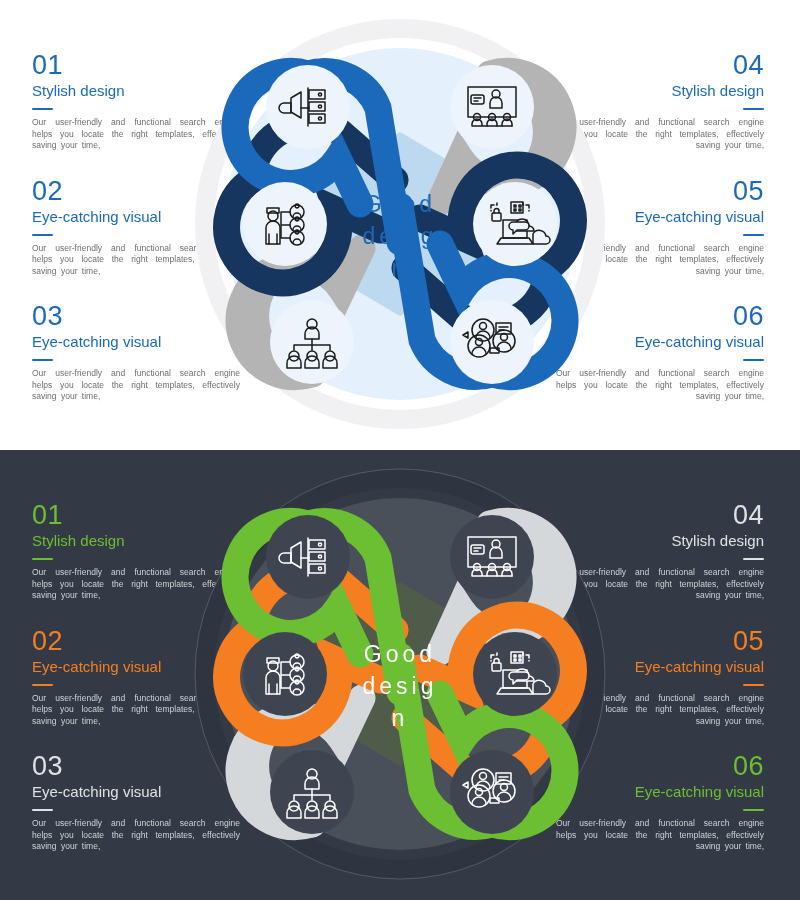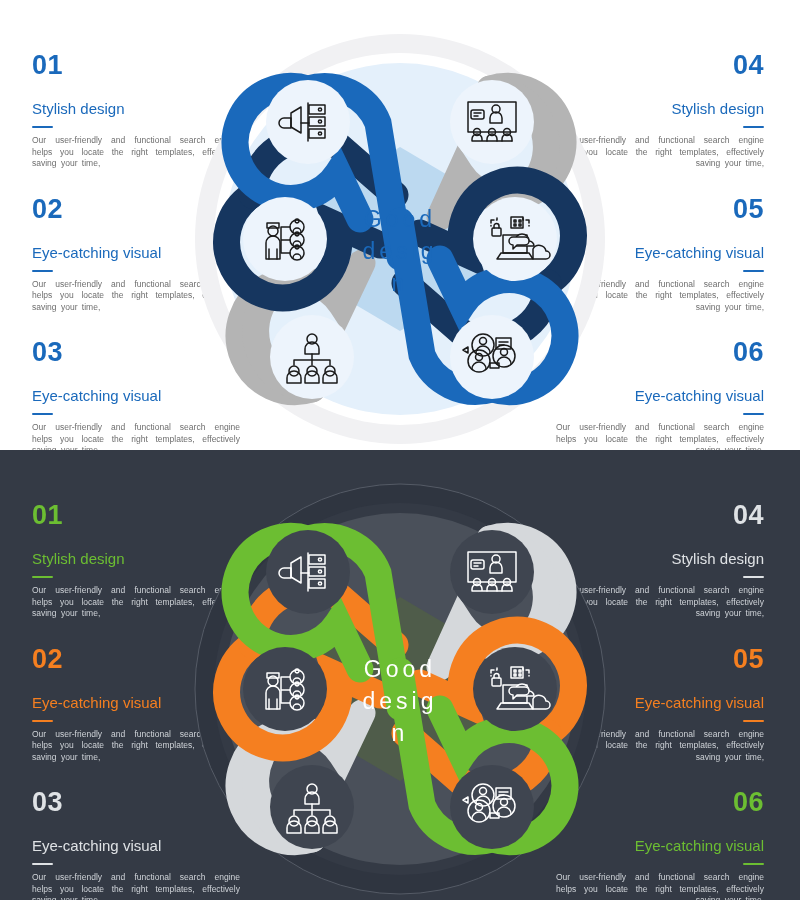--- a/index.html
+++ b/index.html
@@ -12,24 +12,24 @@
   #panel-light{height:450px;background:#ffffff;}
   #panel-dark{height:450px;background:#343a45;}
 
   
   .col{position:absolute;top:50px;width:208px;}
   .col-left{left:32px;text-align:left;}
   .col-right{right:36px;text-align:right;}
 
   .item{margin-bottom:24px;}
   .item-num{
-    font-size:27px;line-height:30px;font-weight:700;letter-spacing:.5px;
+    font-size:27px;line-height:30px;font-weight:400;letter-spacing:.5px;
   }
   .item-title{
-    font-size:15px;line-height:20px;font-weight:400;margin-top:19px;
+    font-size:15px;line-height:20px;font-weight:400;margin-top:1px;
   }
   .item-rule{
     width:21px;height:2px;margin:7px 0 7px 0;border-radius:1px;
   }
   .col-right .item-rule{margin-left:auto;}
   .item-desc{
     font-size:8.5px;line-height:11.5px;text-align:justify;
     word-spacing:2px;
   }
   .col-right .item-desc{text-align:justify;text-align-last:right;}
@@ -43,21 +43,21 @@
   
   #panel-dark .item-desc{color:#cfd3d8;}
   .c-green .item-num,.c-green .item-title{color:#6cbe32;}
   .c-green .item-rule{background:#6cbe32;}
   .c-orange .item-num,.c-orange .item-title{color:#f57f20;}
   .c-orange .item-rule{background:#f57f20;}
   .c-gray .item-num,.c-gray .item-title{color:#dfe2e5;}
   .c-gray .item-rule{background:#dfe2e5;}
 
   
-  .diagram{position:absolute;left:190px;top:27px;width:420px;height:425px;}
+  .diagram{position:absolute;left:190px;top:12px;width:420px;height:425px;}
   .diagram svg{display:block;width:420px;height:425px;}
   .ctr-text{
     font-size:23px;letter-spacing:4px;font-weight:400;
     font-family:"Liberation Sans","DejaVu Sans",sans-serif;
   }
 </style>
 </head>
 <body>
 
 <section class="panel" id="panel-light">

